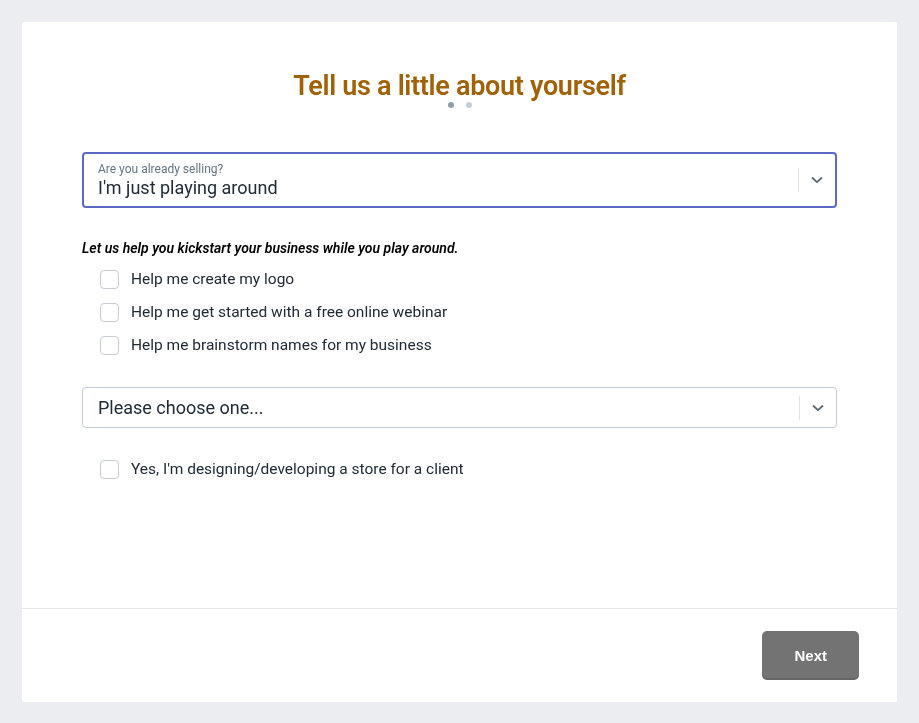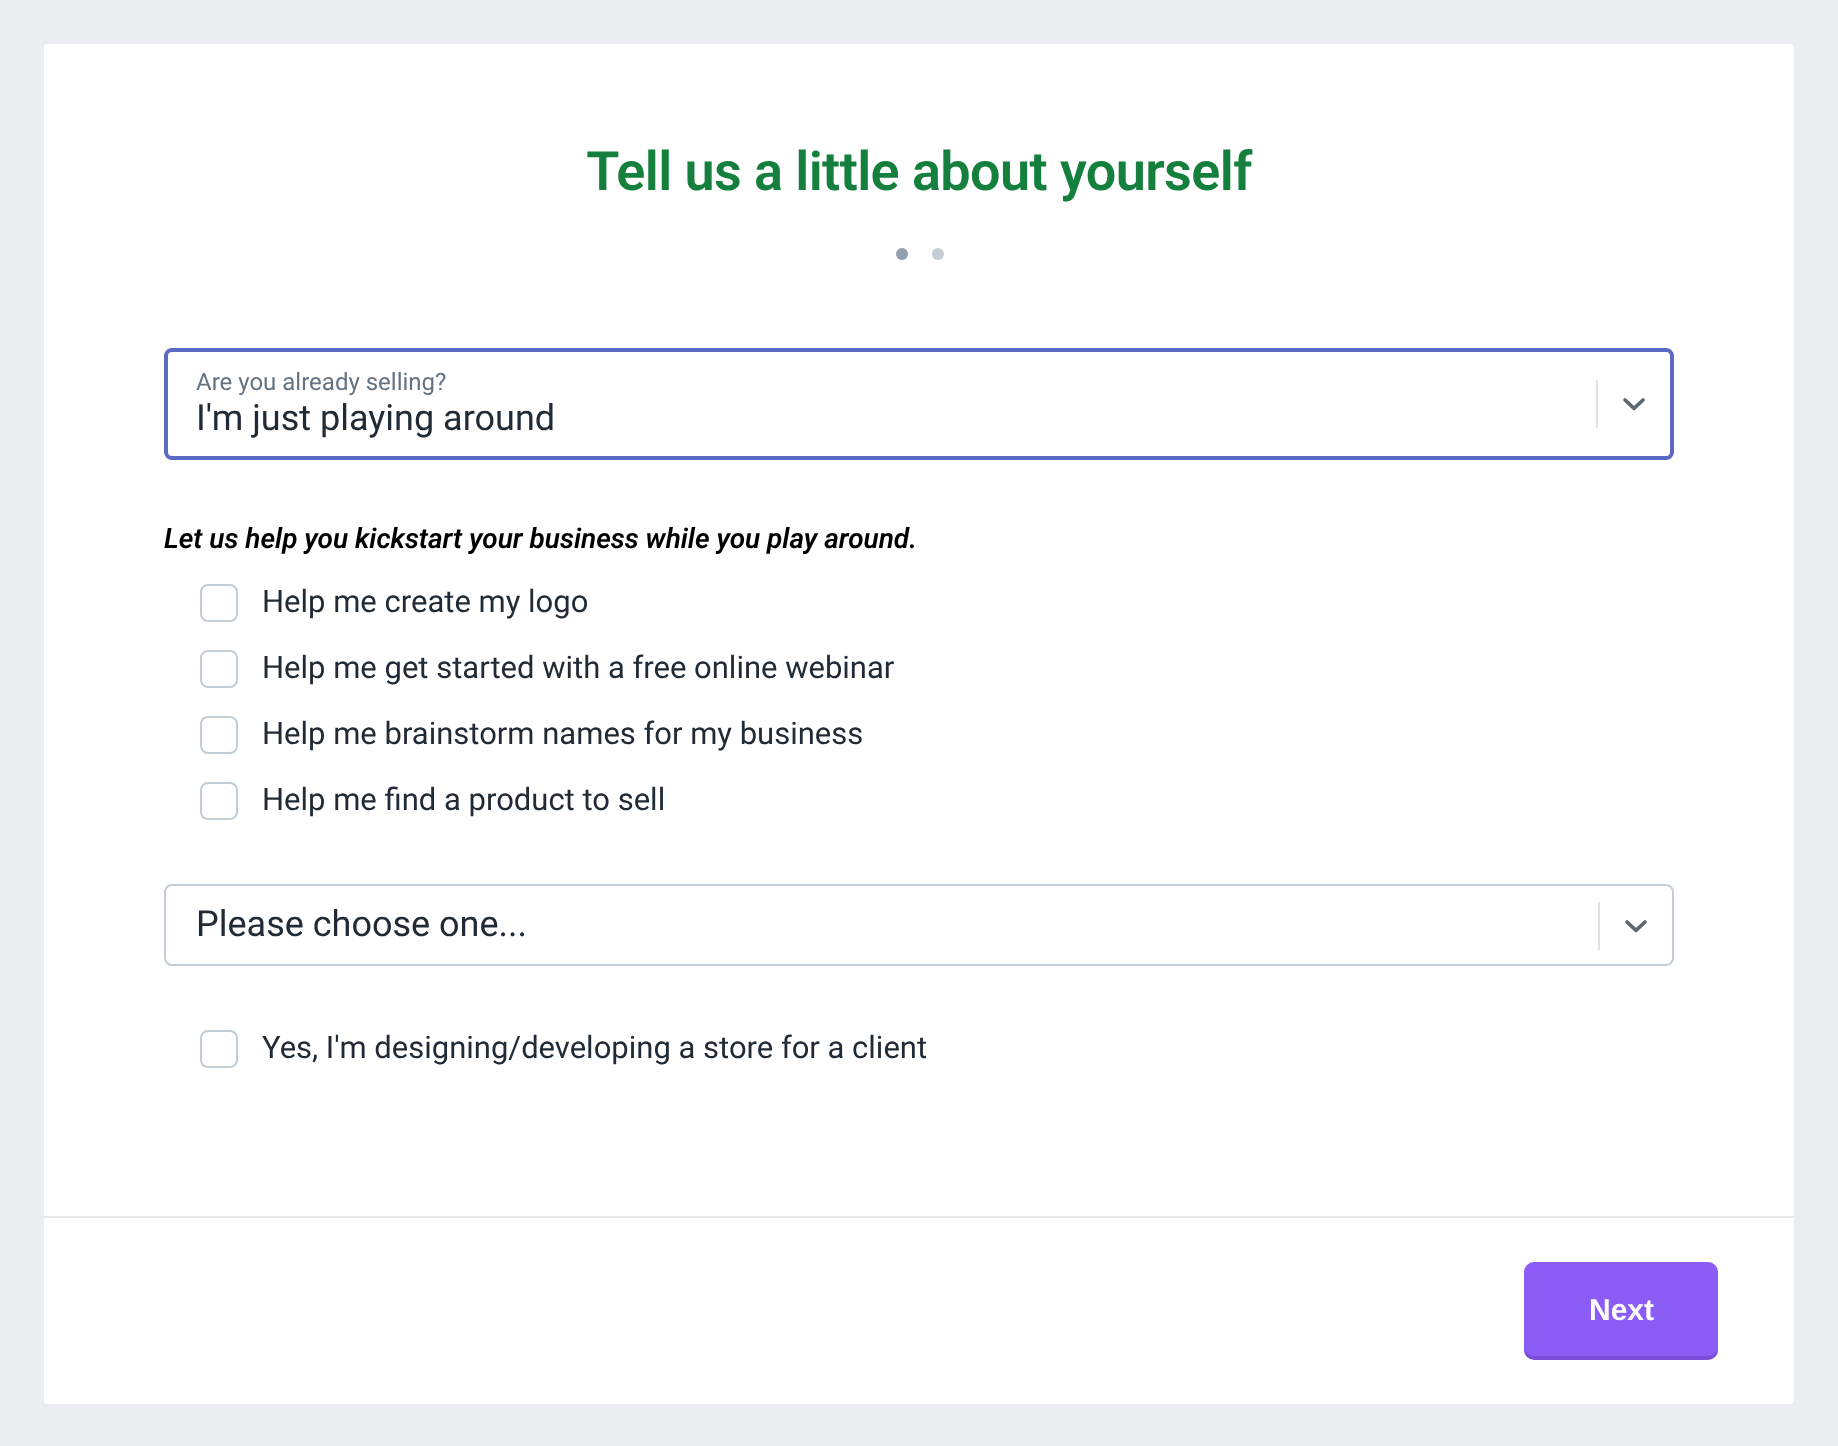--- a/index.html
+++ b/index.html
@@ -19,23 +19,22 @@
       flex-direction: column;
     }
     .content {
       flex: 1;
       padding: 48px 60px 20px 60px;
     }
     h1 {
       text-align: center;
       font-size: 27px;
       font-weight: 600;
-      color: #15803d;
+      color: #a16207;
       letter-spacing: -0.3px;
-      margin-bottom: 22px;
     }
     .pagination {
       display: flex;
       justify-content: center;
       gap: 12px;
       margin-bottom: 44px;
     }
     .dot {
       width: 6px;
       height: 6px;
@@ -115,21 +114,21 @@
       color: #212b36;
     }
     .mb-sm { margin-bottom: 14px; }
     .footer {
       border-top: 1px solid #e6e8ea;
       padding: 22px 38px;
       display: flex;
       justify-content: flex-end;
     }
     .btn-next {
-      background: #8b5cf6;
+      background: #737373;
       color: #fff;
       font-size: 15px;
       font-weight: 600;
       border: none;
       border-radius: 5px;
       padding: 16px 32px;
       cursor: pointer;
       box-shadow: inset 0 -2px 0 rgba(0,0,0,0.12);
     }
   </style>
@@ -165,24 +164,20 @@
         <span class="check-label">Help me create my logo</span>
       </label>
       <label class="check-row">
         <span class="box"></span>
         <span class="check-label">Help me get started with a free online webinar</span>
       </label>
       <label class="check-row">
         <span class="box"></span>
         <span class="check-label">Help me brainstorm names for my business</span>
       </label>
-      <label class="check-row">
-        <span class="box"></span>
-        <span class="check-label">Help me find a product to sell</span>
-      </label>
     </div>
 
     <div class="select-wrap">
       <span class="select-value">Please choose one...</span>
       <span class="select-caret">
         <span class="divider"></span>
         <span class="chev">
           <svg width="12" height="12" viewBox="0 0 12 12">
               <path d="M1.5 4 L6 8.2 L10.5 4" stroke="#5c6772" stroke-width="1.8" fill="none" stroke-linecap="round" stroke-linejoin="round"></path>
             </svg>

